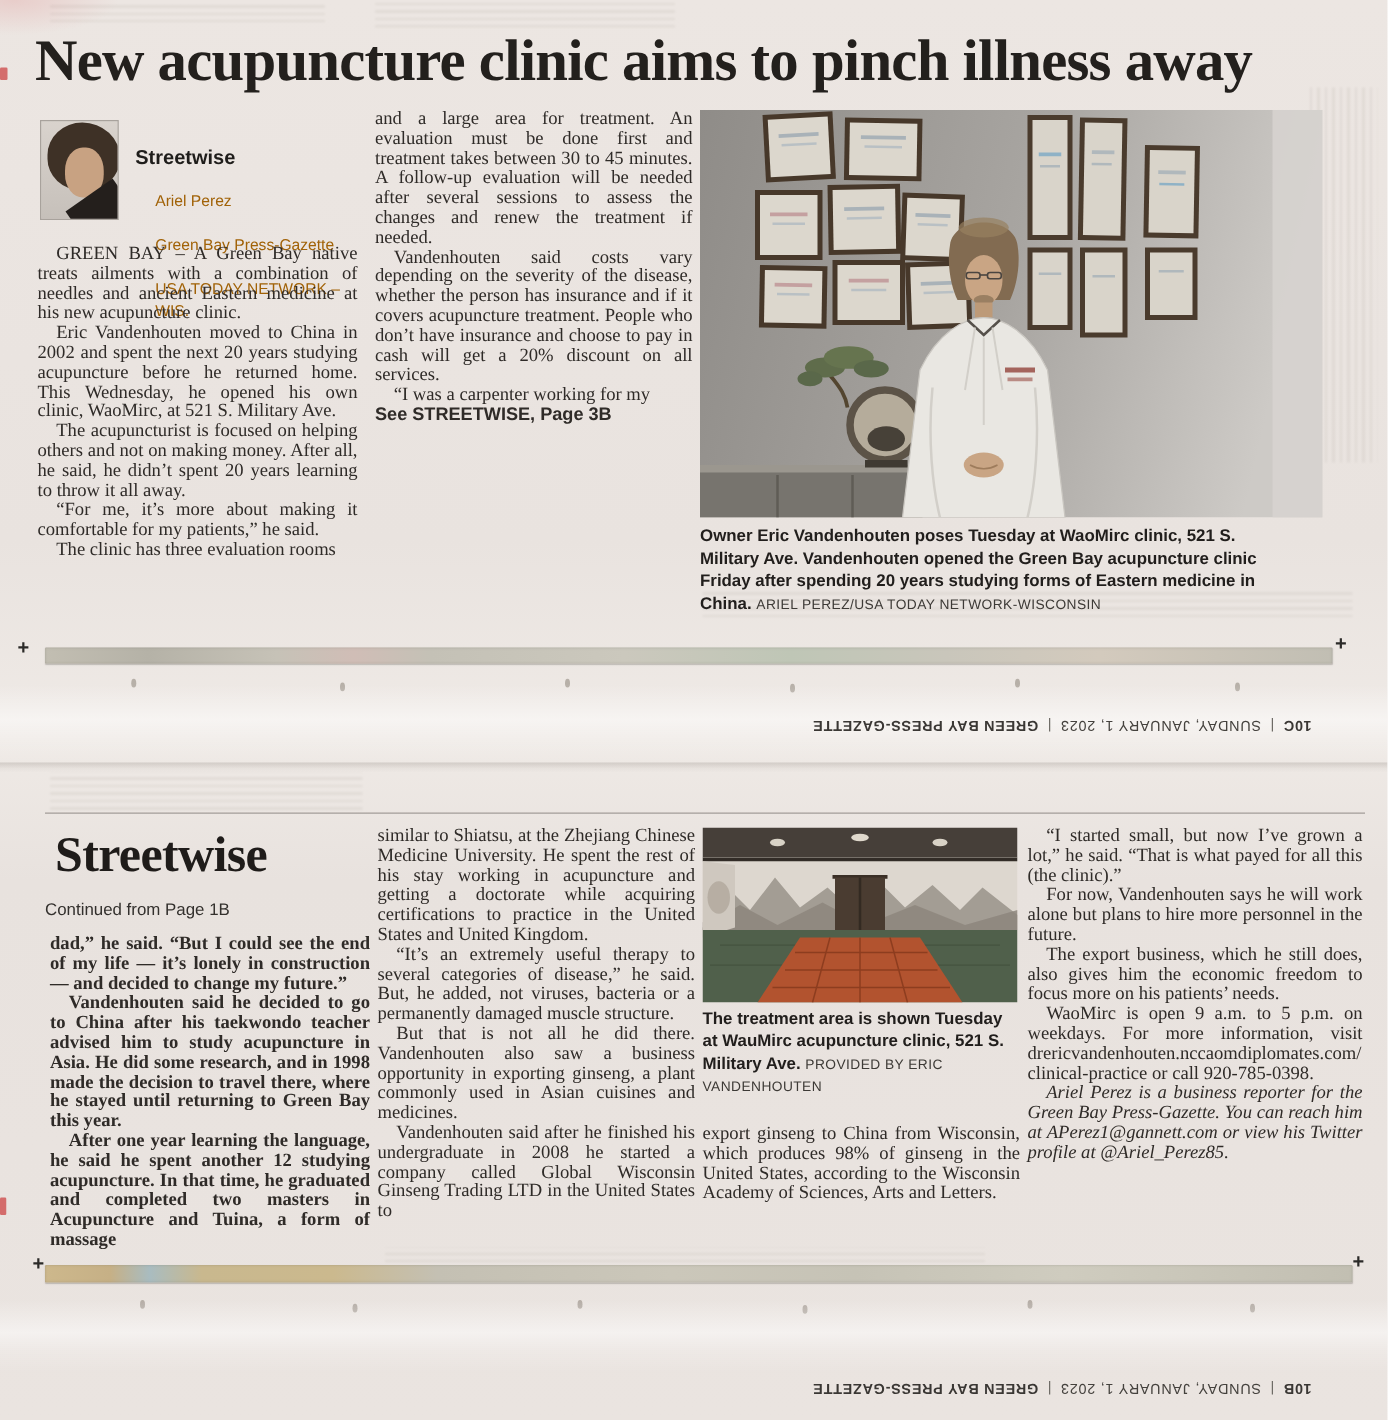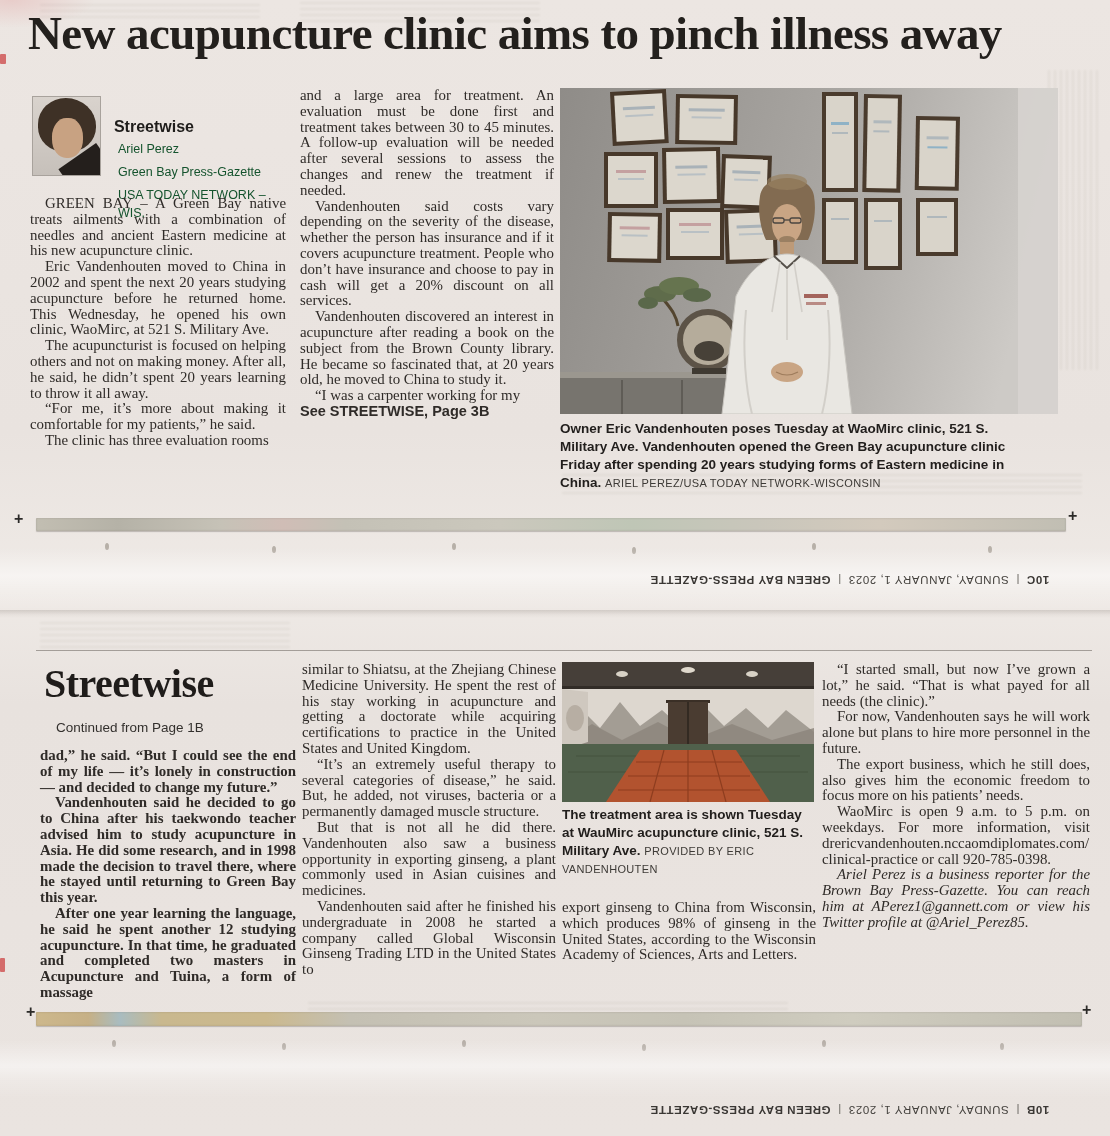--- a/index.html
+++ b/index.html
@@ -9,21 +9,21 @@
       radial-gradient(ellipse 120px 40px at 1% 0%, rgba(222,140,140,.28), transparent 70%),
       linear-gradient(180deg,#ece6e2 0%,#e9e3df 38%,#efeae6 52%,#e8e2de 62%,#eae4e0 100%);
     font-family:"Liberation Serif", serif;color:#2e2a27;
   }
   .abs{position:absolute;}
   .body-text{font-size:14.9px;line-height:15.8px;text-align:justify;color:#2f2b28;overflow-wrap:anywhere;}
   .body-text p{margin:0;text-indent:15px;}
   .body-text p.ni{text-indent:0;}
   .headline{font-family:"Liberation Serif", serif;font-weight:700;font-size:47px;letter-spacing:-0.6px;color:#23201d;white-space:nowrap;}
   .kicker-name{font-family:"Liberation Sans", sans-serif;font-weight:700;font-size:16px;color:#1f1d1b;margin:0 0 3px 0;}
-  .byline-line{font-family:"Liberation Sans", sans-serif;font-size:12.5px;color:#14532d;line-height:1.5;margin:4px;}
+  .byline-line{font-family:"Liberation Sans", sans-serif;font-size:12.5px;color:#a16207;line-height:1.5;margin:16px;}
   .headshot{width:70px;height:78px;background:linear-gradient(180deg,#d9d3cd,#c6c0ba);position:relative;overflow:hidden;border:1px solid #a8a29c;}
   .hs-hair{position:absolute;left:5px;top:1px;width:58px;height:54px;border-radius:48% 52% 46% 46%;background:#3e3126;}
   .hs-face{position:absolute;left:19px;top:21px;width:31px;height:40px;border-radius:46%;background:#c8a282;}
   .hs-suit{position:absolute;right:-10px;bottom:-12px;width:46px;height:34px;background:#241f1c;transform:rotate(-35deg);}
   .caption{font-family:"Liberation Sans", sans-serif;font-weight:700;font-size:13.5px;line-height:1.33;color:#211e1c;text-align:left;}
   .credit{font-weight:400;font-size:11px;letter-spacing:.35px;color:#3d3a36;}
   .jump{font-family:"Liberation Sans", sans-serif;font-weight:700;font-size:14.5px;margin-top:13px;text-indent:0 !important;text-align:left;}
   .cont-head{font-family:"Liberation Serif", serif;font-weight:700;font-size:40px;letter-spacing:-0.5px;color:#1f1c1a;}
   .cont-line{font-family:"Liberation Sans", sans-serif;font-size:13.5px;color:#33302d;}
   .tag{font-style:italic;}
@@ -51,21 +51,21 @@
 
 <div class="abs ghost" style="left:300px;top:2px;width:240px;height:20px;"></div>
 <div class="abs ghost" style="left:40px;top:2px;width:220px;height:16px;"></div>
 <div class="abs ghost-v" style="left:1048px;top:70px;width:54px;height:300px;"></div>
 <div class="abs ghost" style="left:562px;top:470px;width:520px;height:24px;"></div>
 <div class="abs ghost" style="left:40px;top:618px;width:250px;height:30px;"></div>
 <div class="abs ghost" style="left:308px;top:998px;width:480px;height:12px;"></div>
 <div class="abs redmark" style="left:0;top:54px;width:6px;height:10px;"></div>
 <div class="abs redmark" style="left:0;top:958px;width:5px;height:14px;"></div>
 
-<div class="abs headline" style="left:28px;top:6px;width:1060px;">New acupuncture clinic aims to pinch illness away</div>
+<div class="abs headline" style="left:28px;top:22px;width:1060px;">New acupuncture clinic aims to pinch illness away</div>
 
 <div class="abs" style="left:32px;top:96px;width:260px;display:flex;">
   <div class="headshot">
     <div class="hs-hair"></div>
     <div class="hs-face"></div>
     <div class="hs-suit"></div>
   </div>
   <div style="margin-left:13px;padding-top:22px;">
     <p class="kicker-name">Streetwise</p>
     <p class="byline-line">Ariel Perez</p>
@@ -78,21 +78,20 @@
   <p>GREEN BAY – A Green Bay native treats ailments with a combination of needles and ancient Eastern medicine at his new acupuncture clinic.</p>
   <p>Eric Vandenhouten moved to China in 2002 and spent the next 20 years studying acupuncture before he returned home. This Wednesday, he opened his own clinic, WaoMirc, at 521 S. Military Ave.</p>
   <p>The acupuncturist is focused on helping others and not on making money. After all, he said, he didn’t spent 20 years learning to throw it all away.</p>
   <p>“For me, it’s more about making it comfortable for my patients,” he said.</p>
   <p>The clinic has three evaluation rooms</p>
 </div>
 
 <div class="abs body-text" style="left:300px;top:88px;width:254px;height:430px;">
   <p class="ni">and a large area for treatment. An evaluation must be done first and treatment takes between 30 to 45 minutes. A follow-up evaluation will be needed after several sessions to assess the changes and renew the treatment if needed.</p>
   <p>Vandenhouten said costs vary depending on the severity of the disease, whether the person has insurance and if it covers acupuncture treatment. People who don’t have insurance and choose to pay in cash will get a 20% discount on all services.</p>
-  <p>Vandenhouten discovered an interest in acupuncture after reading a book on the subject from the Brown County library. He became so fascinated that, at 20 years old, he moved to China to study it.</p>
   <p>“I was a carpenter working for my</p>
   <p class="jump">See STREETWISE, Page 3B</p>
 </div>
 
 <svg class="abs" style="left:560px;top:88px;" width="498" height="326" viewBox="0 0 498 326">
   <defs>
     <linearGradient id="wallG" x1="0" y1="0" x2="1" y2="0.15">
       <stop offset="0" stop-color="#8f8c88"></stop>
         <stop offset="0.55" stop-color="#a8a5a1"></stop>
         <stop offset="1" stop-color="#cdcac6"></stop>
@@ -243,21 +242,21 @@
 <div class="abs fold-light" style="left:0;top:548px;width:1110px;height:62px;"></div>
 <div class="abs footer-wrap" style="left:630px;top:570px;width:440px;height:20px;">
   <span class="footer-line">
     <b>10C</b><span class="sep">|</span><span>SUNDAY, JANUARY 1, 2023</span><span class="sep">|</span><b>GREEN BAY PRESS-GAZETTE</b>
   </span>
 </div>
 <div class="abs crease" style="left:0;top:610px;width:1110px;height:8px;"></div>
 
 <div class="abs hairline" style="left:36px;top:650px;width:1056px;"></div>
 <div class="abs cont-head" style="left:44px;top:660px;">Streetwise</div>
-<div class="abs cont-line" style="left:56px;top:720px;">Continued from Page 1B</div>
+<div class="abs cont-line" style="left:36px;top:720px;">Continued from Page 1B</div>
 
 <div class="abs body-text" style="left:40px;top:748px;width:256px;height:255px;font-weight:bold;">
   <p class="ni">dad,” he said. “But I could see the end of my life — it’s lonely in construction — and decided to change my future.”</p>
   <p>Vandenhouten said he decided to go to China after his taekwondo teacher advised him to study acupuncture in Asia. He did some research, and in 1998 made the decision to travel there, where he stayed until returning to Green Bay this year.</p>
   <p>After one year learning the language, he said he spent another 12 studying acupuncture. In that time, he graduated and completed two masters in Acupuncture and Tuina, a form of massage</p>
 </div>
 
 <div class="abs body-text" style="left:302px;top:662px;width:254px;height:345px;">
   <p class="ni">similar to Shiatsu, at the Zhejiang Chinese Medicine University. He spent the rest of his stay working in acupuncture and getting a doctorate while acquiring certifications to practice in the United States and United Kingdom.</p>
   <p>“It’s an extremely useful therapy to several categories of disease,” he said. But, he added, not viruses, bacteria or a permanently damaged muscle structure.</p>
@@ -296,25 +295,25 @@
 <div class="abs caption" style="left:562px;top:806px;width:254px;">
   <span>The treatment area is shown Tuesday at WauMirc acupuncture clinic, 521 S. Military Ave.</span>
   <span class="credit">PROVIDED BY ERIC VANDENHOUTEN</span>
 </div>
 
 <div class="abs body-text" style="left:562px;top:900px;width:254px;height:105px;">
   <p class="ni">export ginseng to China from Wisconsin, which produces 98% of ginseng in the United States, according to the Wisconsin Academy of Sciences, Arts and Letters.</p>
 </div>
 
 <div class="abs body-text" style="left:822px;top:662px;width:268px;height:345px;">
-  <p>“I started small, but now I’ve grown a lot,” he said. “That is what payed for all needs (the clinic).”</p>
+  <p>“I started small, but now I’ve grown a lot,” he said. “That is what payed for all this (the clinic).”</p>
   <p>For now, Vandenhouten says he will work alone but plans to hire more personnel in the future.</p>
   <p>The export business, which he still does, also gives him the economic freedom to focus more on his patients’ needs.</p>
   <p>WaoMirc is open 9 a.m. to 5 p.m. on weekdays. For more information, visit drericvandenhouten.nccaomdiplomates.com/clinical-practice or call 920-785-0398.</p>
-  <p class="tag">Ariel Perez is a business reporter for the Brown Bay Press-Gazette. You can reach him at APerez1@gannett.com or view his Twitter profile at @Ariel_Perez85.</p>
+  <p class="tag">Ariel Perez is a business reporter for the Green Bay Press-Gazette. You can reach him at APerez1@gannett.com or view his Twitter profile at @Ariel_Perez85.</p>
 </div>
 
 <div class="abs plus" style="left:26px;top:1003px;">+</div>
 <div class="abs regbar-b" style="left:36px;top:1012px;width:1046px;"></div>
 <div class="abs plus" style="left:1082px;top:1001px;">+</div>
 <div class="abs speck" style="left:112px;top:1040px;"></div>
 <div class="abs speck" style="left:282px;top:1043px;"></div>
 <div class="abs speck" style="left:462px;top:1040px;"></div>
 <div class="abs speck" style="left:642px;top:1044px;"></div>
 <div class="abs speck" style="left:822px;top:1040px;"></div>

